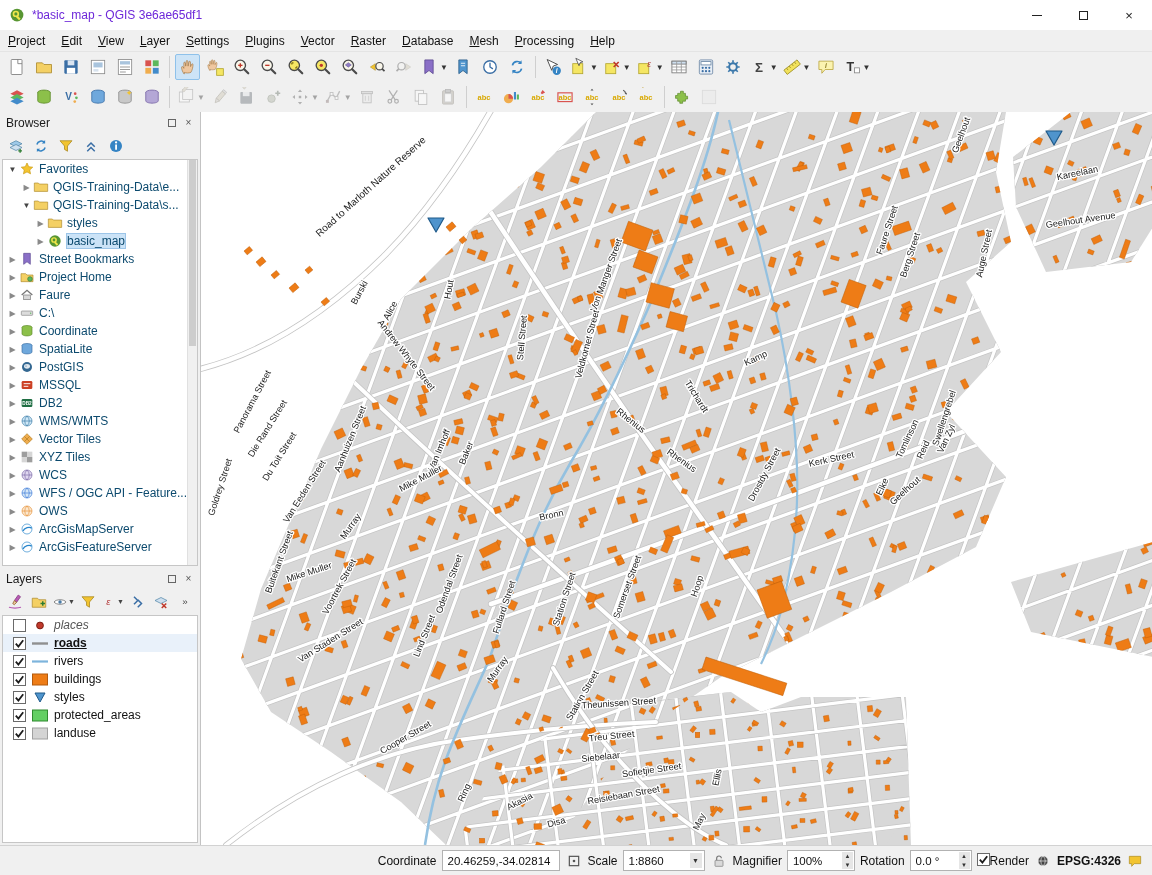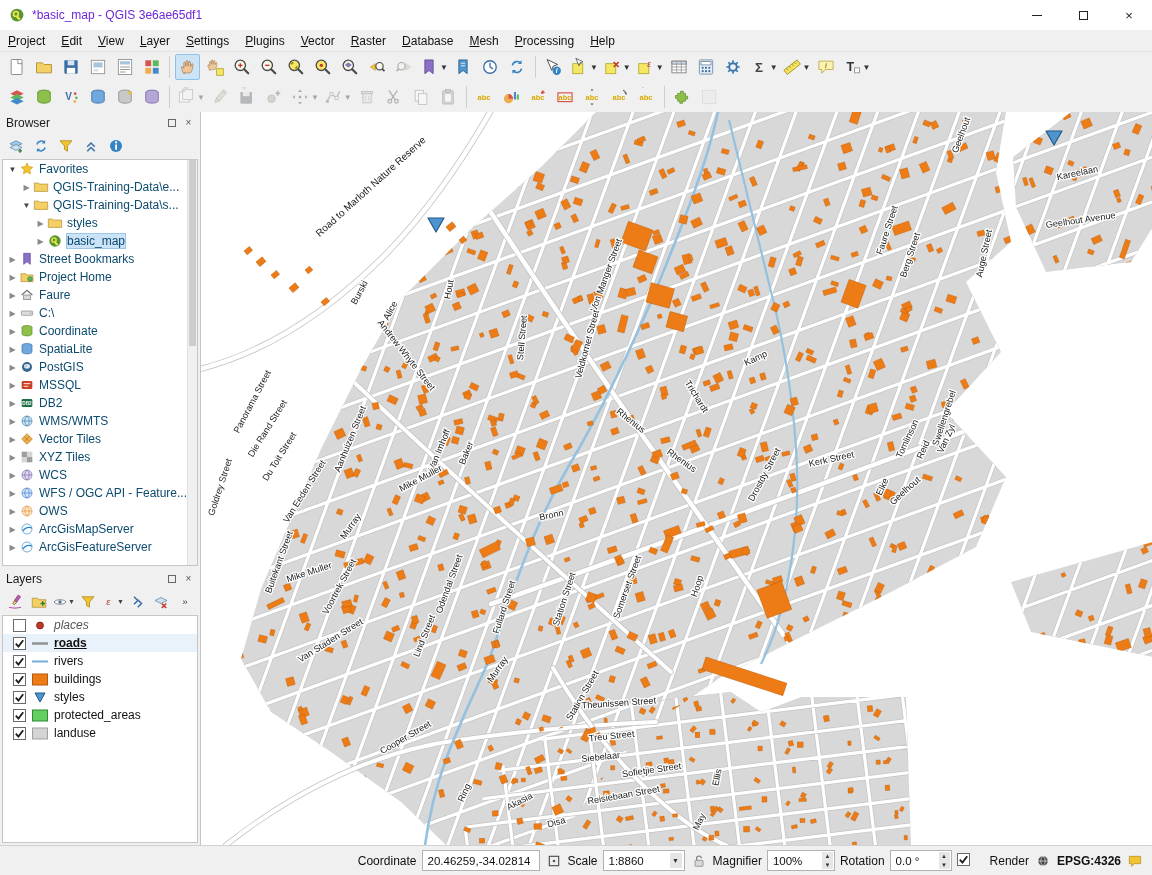--- a/index.html
+++ b/index.html
@@ -67,21 +67,21 @@
 .sb-right{margin-left:auto;display:flex;align-items:center;gap:5px;}
 .sb-label{color:#111;}
 .sb-box{background:#fff;border:1px solid #b2b2b2;height:21px;display:flex;align-items:center;padding:0 5px;font-size:11.5px;color:#111;white-space:nowrap;}
 .sb-combo{position:relative;padding-right:20px;}
 .sb-combo .arr{position:absolute;right:2px;top:2px;bottom:2px;width:12px;background:#e6e6e6;display:flex;align-items:center;justify-content:center;font-size:7px;color:#333;}
 .sb-spin{position:relative;padding-right:14px;}
 .sb-spin .spins{position:absolute;right:1px;top:1px;bottom:1px;width:11px;display:flex;flex-direction:column;}
 .sb-spin .spins div{flex:1;background:#e6e6e6;font-size:6px;color:#333;display:flex;align-items:center;justify-content:center;}
 .sb-icon{width:18px;height:18px;display:flex;align-items:center;justify-content:center;flex:none;}
 .sb-icon svg{width:16px;height:16px;}
-.render-wrap{display:flex;align-items:center;gap:20px;}
+.render-wrap{display:flex;align-items:center;gap:0;}
 .vscroll{position:absolute;right:0;top:0;bottom:0;width:10px;background:#f0f0f0;border-left:1px solid #e0e0e0;}
 .vthumb{position:absolute;left:1px;right:1px;top:0;height:46%;background:#cdcdcd;}
 </style>
 </head>
 <body>
 
 <div id="app">
   <div class="titlebar">
     <span class="title-icon"><svg viewBox="0 0 24 24">
           <circle cx="12" cy="12" r="8.5" fill="#589632"></circle>

